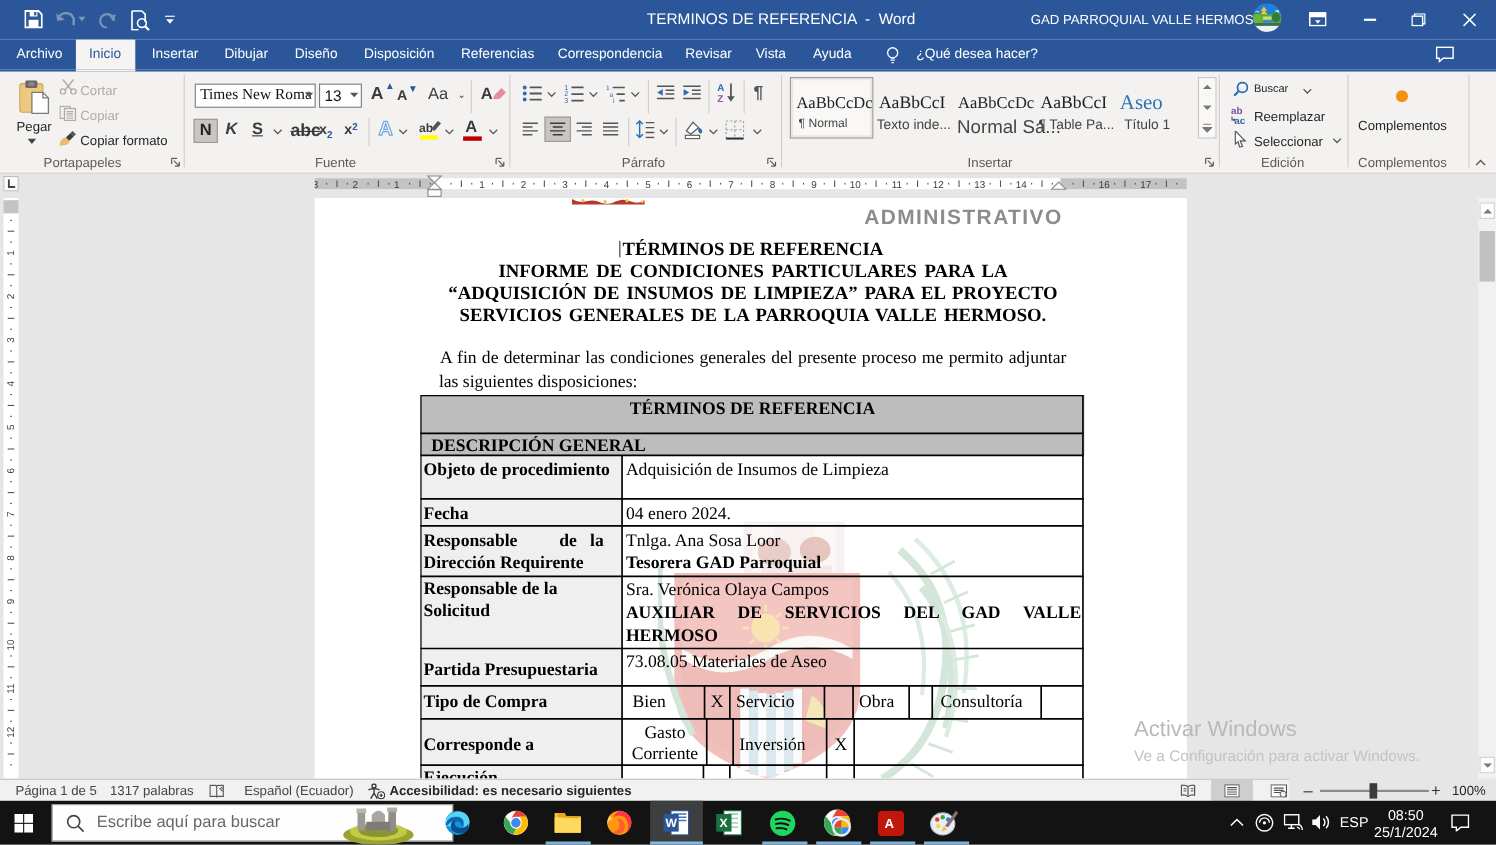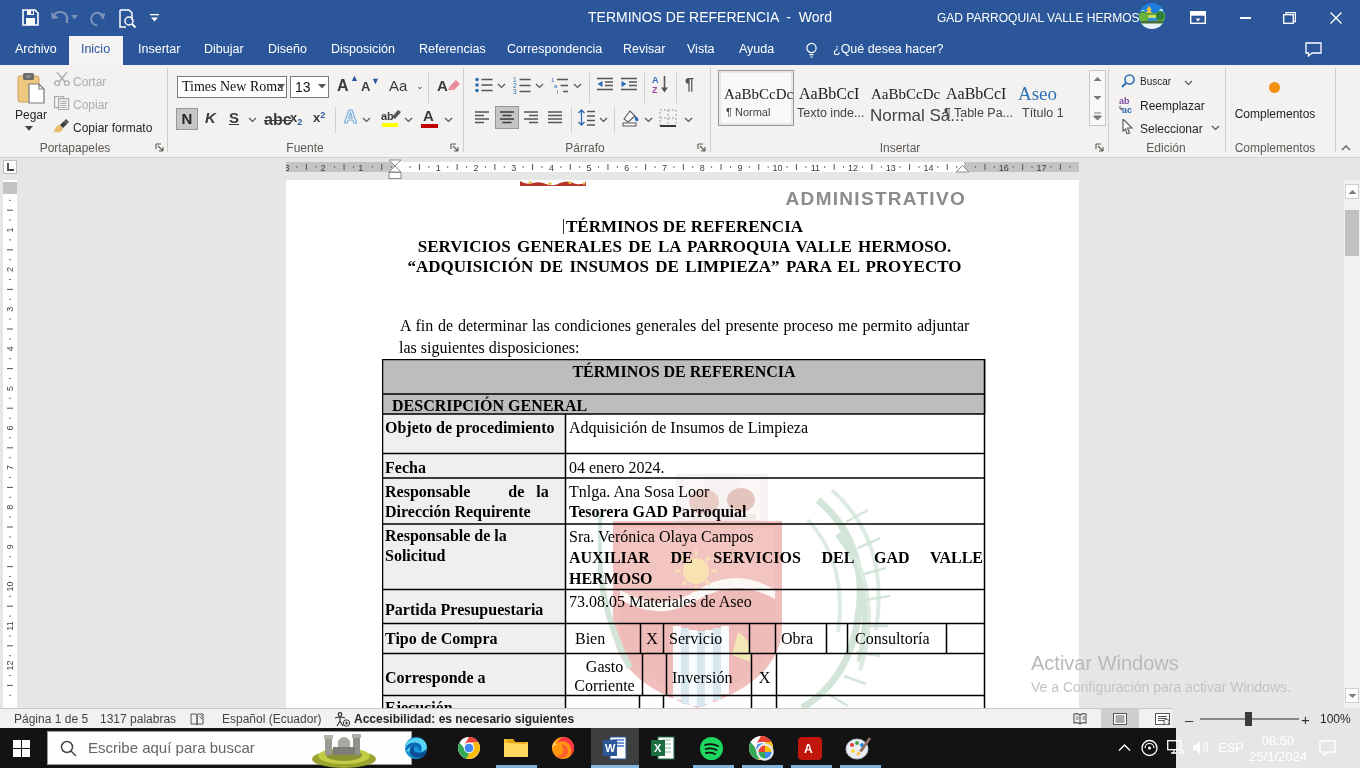--- a/index.html
+++ b/index.html
@@ -16,21 +16,21 @@
   .launcher { position:absolute; top:80px; width:10px; height:10px; }
   
   #rulerzone { position:absolute; left:0; top:159px; width:1360px; height:21px; background:#e6e6e6; }
   
   #docarea { position:absolute; left:0; top:180px; width:1360px; height:528px; background:#e6e6e6; overflow:hidden; }
   #page { position:absolute; left:286px; top:0px; width:793px; height:528px; background:#fff; overflow:hidden; }
   .serif { font-family:"Liberation Serif", serif; }
   
   #statusbar { position:absolute; left:0; top:708px; width:1172px; height:20px; background:#f1f1f1; border-top:1px solid #c8c6c4; font-size:12px; color:#444; }
   
-  #taskbar { position:absolute; left:0; top:728px; width:1176px; height:40px; background:#131313; }
+  #taskbar { position:absolute; left:0; top:728px; width:1360px; height:40px; background:#131313; }
 </style>
 </head>
 <body>
 
 <div id="titlebar">
 
   <svg class="abs" style="left:22px;top:9px" width="17" height="17" viewBox="0 0 17 17">
     <path d="M1 1 h12 l3 3 v12 h-15 z" fill="none" stroke="#fff" stroke-width="1.6"></path>
     <rect x="4" y="9" width="9" height="7" fill="#fff"></rect>
     <rect x="5" y="1" width="7" height="5" fill="#fff"></rect>
@@ -620,22 +620,23 @@
         <g fill="none" stroke="#92c0a0" stroke-width="6">
           <path d="M2 40 q-8 84 30 156"></path>
         </g>
       </g>
     </svg>
 
     <div class="abs" style="left:0px;top:8px;width:680px;text-align:right;font-size:19px;font-weight:bold;color:#8c8c8c;letter-spacing:1.3px;">ADMINISTRATIVO</div>
 
     <div class="serif abs" style="left:0;top:37px;width:797px;text-align:center;font-size:17px;font-weight:bold;color:#000;line-height:20px;">
       <div id="t1">TÉRMINOS DE REFERENCIA</div>
+      <div id="t2" style="word-spacing:2.6px">INFORME DE CONDICIONES PARTICULARES PARA LA</div>
+      <div id="t3" style="word-spacing:2.1px">“ADQUISICIÓN DE INSUMOS DE LIMPIEZA” PARA EL PROYECTO</div>
       <div id="t4" style="word-spacing:2px">SERVICIOS GENERALES DE LA PARROQUIA VALLE HERMOSO.</div>
-      <div id="t3" style="word-spacing:2.1px">“ADQUISICIÓN DE INSUMOS DE LIMPIEZA” PARA EL PROYECTO</div>
     </div>
     <div class="abs" style="left:277px;top:39px;width:1px;height:15px;background:#333;"></div>
 
     <div class="serif abs" id="p1" style="left:114px;top:137px;white-space:nowrap;font-size:16px;color:#000;word-spacing:0.8px;">A fin de determinar las condiciones generales del presente proceso me permito adjuntar</div>
     <div class="serif abs" style="left:113px;top:158.5px;font-size:16px;color:#000;">las siguientes disposiciones:</div>
 
     <div class="abs serif" id="tbl" style="left:96px;top:179px;width:604px;height:349px;font-size:16px;color:#000;overflow:hidden;">
 
       <div class="abs" style="left:0;top:0;width:604px;height:35px;background:#bdbdbd;"></div>
       <div class="abs" style="left:0;top:35px;width:604px;height:20px;background:#bdbdbd;"></div>

